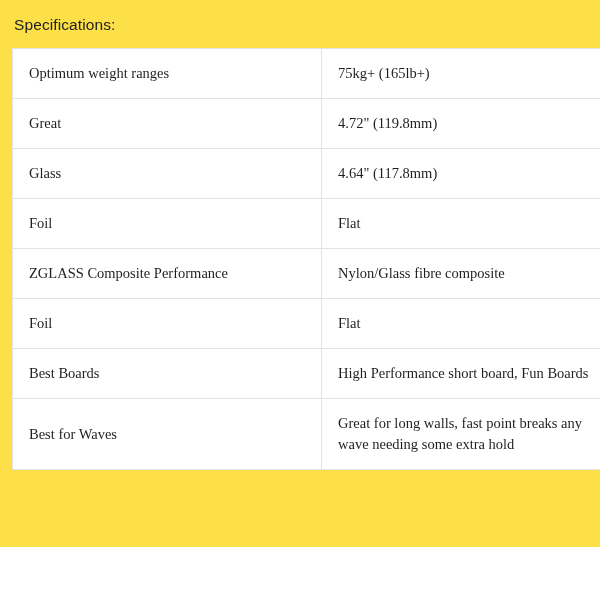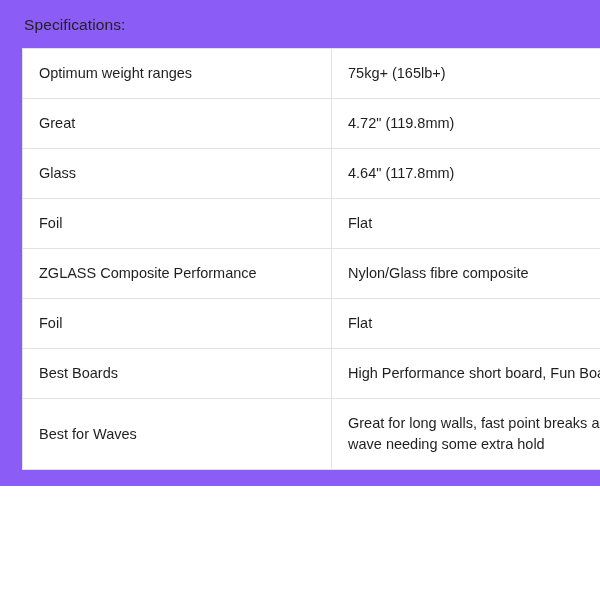--- a/index.html
+++ b/index.html
@@ -9,44 +9,45 @@
   }
   body {
     width: 600px;
     height: 600px;
     font-family: "Liberation Sans", sans-serif;
     color: #1a1a1a;
     overflow: hidden;
   }
   .page {
     width: 600px;
-    height: 486px;
+    height: 547px;
     box-sizing: border-box;
-    padding: 16px 22px 0 22px;
-    background: #8b5cf6;
+    padding: 16px 22px 0 12px;
+    background: #fde047;
   }
   .spec-heading {
     font-size: 15.5px;
     color: #222222;
     margin: 0 0 14px 2px;
     letter-spacing: 0.1px;
   }
   table.spec-table {
     width: 556px;
     border-collapse: collapse;
     table-layout: fixed;
   }
   table.spec-table td {
     border: 1px solid #e2e2e2;
     padding: 14px 14px 14px 16px;
     font-size: 14.5px;
     line-height: 1.45;
     color: #1f1f1f;
     vertical-align: middle;
     background: #ffffff;
+    font-family: Liberation Serif, serif;
   }
   table.spec-table td.label-cell {
     width: 278px;
   }
   table.spec-table td.value-cell {
     width: 278px;
   }
   table.spec-table tr:first-child td {
     border-top: 1px solid #e2e2e2;
   }

